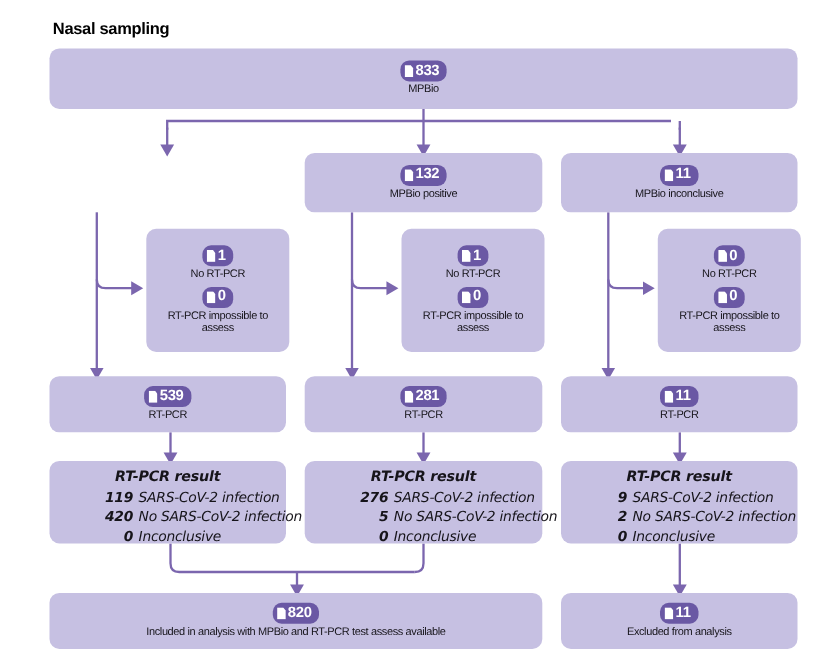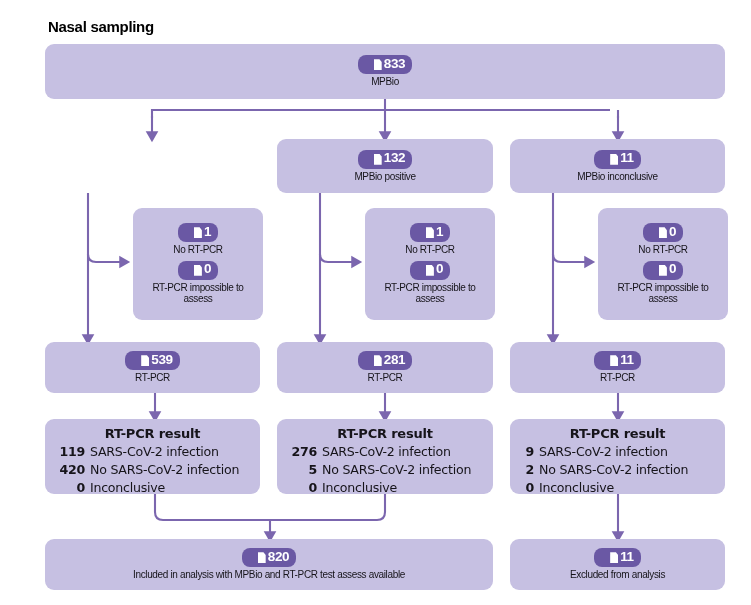--- a/index.html
+++ b/index.html
@@ -53,21 +53,21 @@
   .box-label.wrap { white-space: normal; }
 
   
   .badge {
     display: inline-flex;
     align-items: center;
     gap: 2px;
     background: #6a58a4;
     color: #ffffff;
     border-radius: 8px;
-    padding: 1px 7px 1px 16px;
+    padding: 1px 7px 1px 4px;
     font-size: 13.5px;
     font-weight: bold;
     line-height: 1.25;
     letter-spacing: -0.3px;
     margin-bottom: 2px;
   }
   .badge .doc {
     display: inline-block;
     width: 8px;
     height: 11px;
@@ -76,35 +76,37 @@
     clip-path: polygon(0 0, 72% 0, 100% 26%, 100% 100%, 0 100%);
   }
   .badge .num { position: relative; top: -0.5px; }
 
   
   .result-box {
     align-items: stretch;
     justify-content: flex-start;
     padding: 7px 10px 7px 10px;
     font-family: "DejaVu Sans", sans-serif;
+    font-style: italic;
   }
   .result-title {
     font-size: 13px;
     font-weight: bold;
     text-align: center;
     margin-bottom: 2px;
     letter-spacing: -0.2px;
   }
   .result-row {
     display: flex;
     align-items: baseline;
     font-size: 12.6px;
     line-height: 1.42;
     letter-spacing: -0.25px;
     white-space: nowrap;
+    margin-left: 36px;
   }
   .result-n {
     font-weight: bold;
     text-align: right;
     flex: 0 0 auto;
     margin-right: 5px;
   }
 
   
   svg.links {

